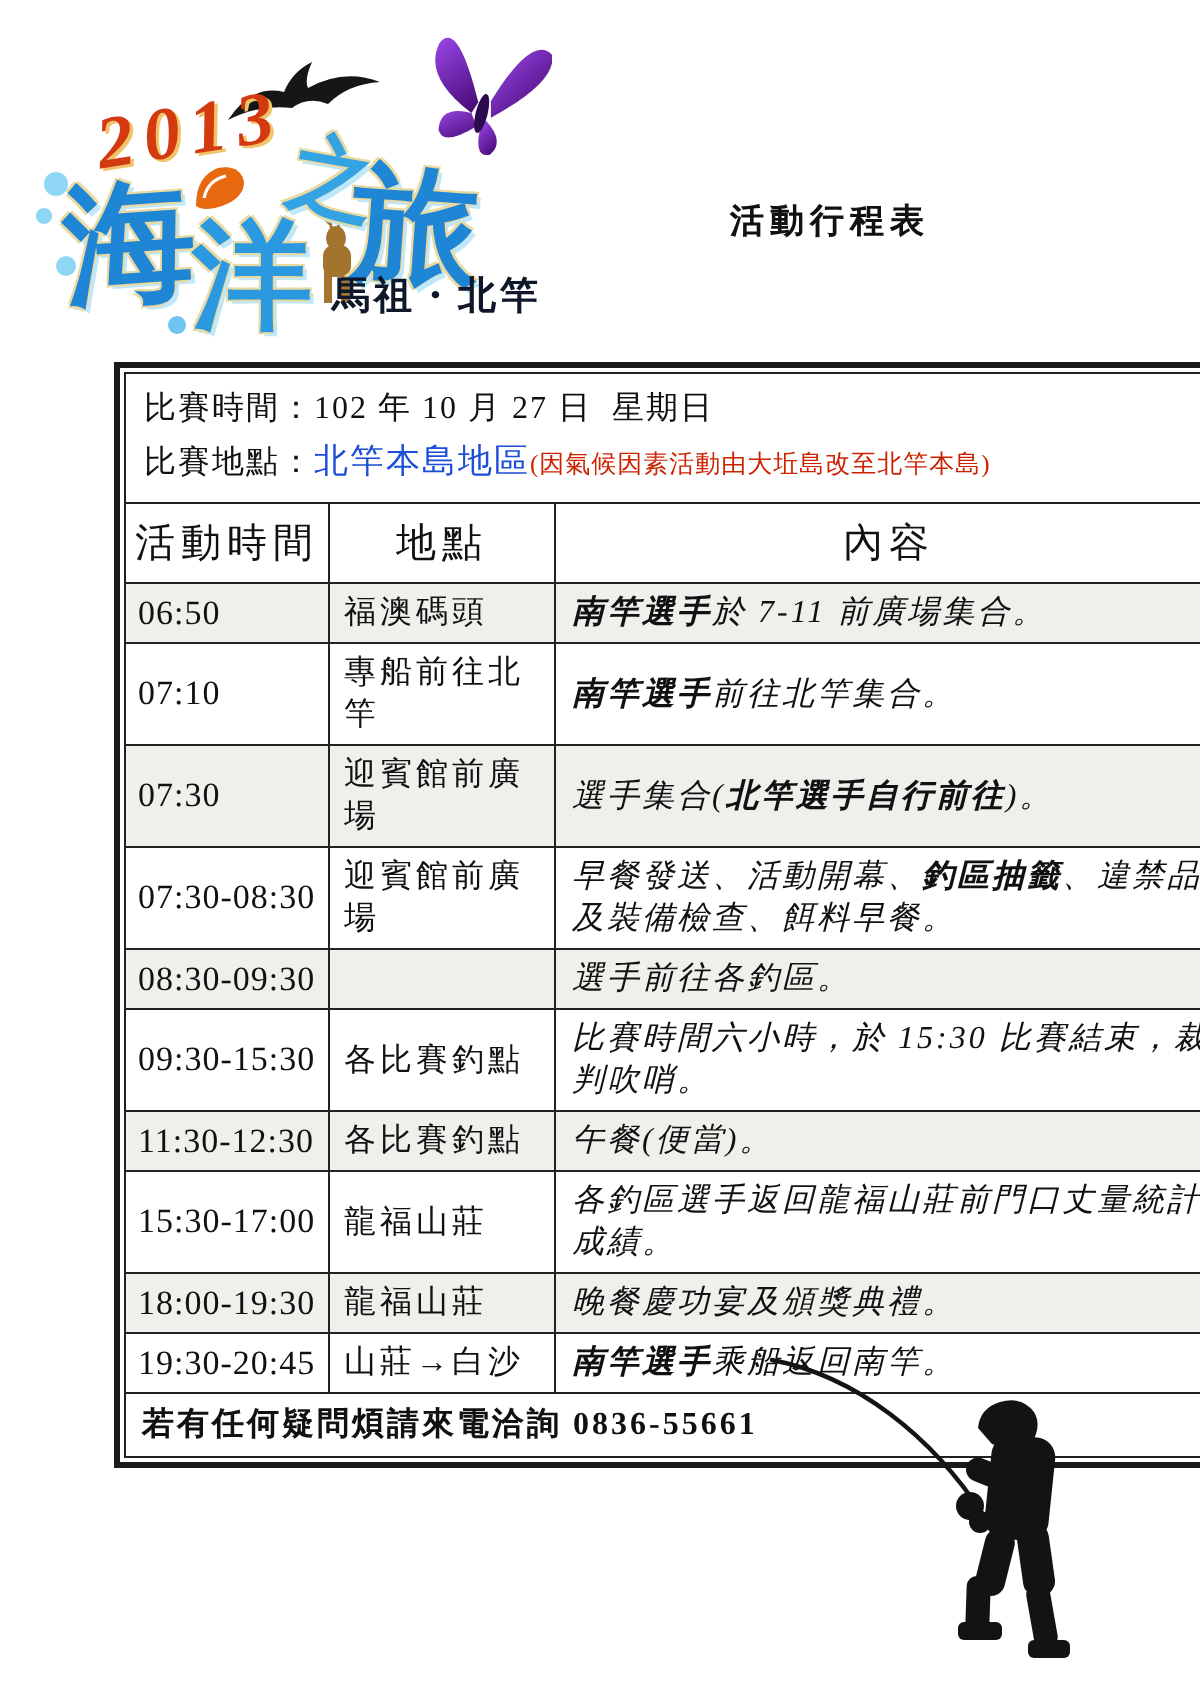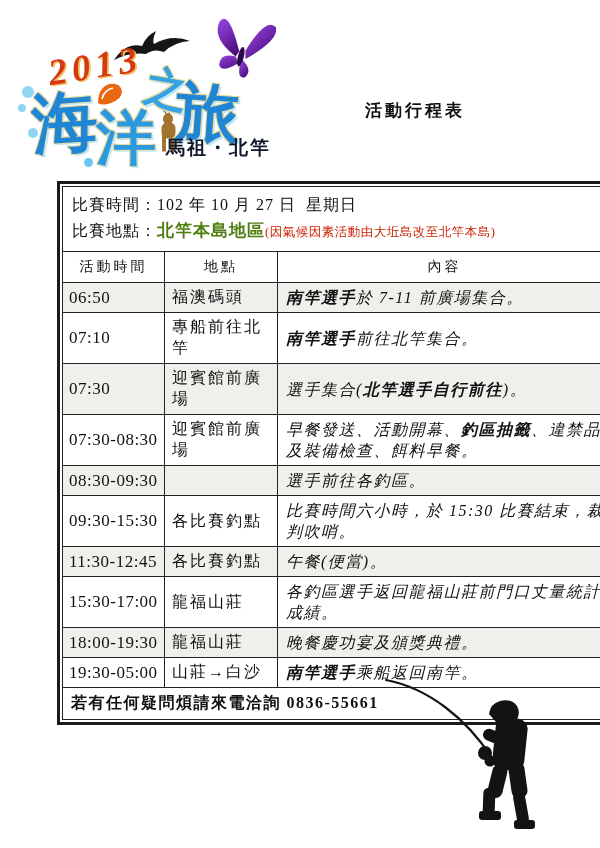--- a/index.html
+++ b/index.html
@@ -36,24 +36,24 @@
   .title-line1 { font-size:17px; font-weight:bold; letter-spacing:1px; }
   .title-line2 { font-size:17px; font-weight:bold; letter-spacing:3px; margin-top:27px; }
 
   
   .table-wrap { position:absolute; left:57px; top:181px; width:560px;
                 border:3px solid #1b1b1b; padding:2px; background:#fff; }
   table { width:100%; border-collapse:collapse; table-layout:fixed; }
   th,td { border:1px solid #222; vertical-align:middle; }
   col.c-time  { width:102px; }
   col.c-place { width:113px; }
-  th { font-weight:normal; font-size:14px; letter-spacing:3px; padding:6px 2px; text-align:center; }
+  th { font-weight:normal; font-size:20px; letter-spacing:3px; padding:6px 2px; text-align:center; }
   .info-cell { padding:5px 9px 6px 9px; line-height:26px; font-size:16px; letter-spacing:1px; }
   .info-value { white-space:pre-wrap; }
-  .info-highlight { font-size:17px; font-weight:bold; color:#4d7c0f; letter-spacing:1px; }
+  .info-highlight { font-size:17px; font-weight:normal; color:#1d4ed8; letter-spacing:1px; }
   .info-note { font-size:12.5px; color:#cc2200; letter-spacing:0.5px; }
   td.time  { font-size:17px; padding:4px 2px 4px 6px; letter-spacing:0.5px; }
   td.place { font-size:16px; letter-spacing:2px; padding:4px 3px 4px 7px;margin-top:25px; }
   td.content { font-size:16px; letter-spacing:1.5px; line-height:21px; padding:4px 5px 4px 8px;font-style:italic; }
   td.content b { font-weight:bold; }
   tr.alt { background:#f0efec; }
   .footer-cell { font-size:16px; letter-spacing:1.5px; padding:5px 8px; font-weight:bold; }
 
   
   .fisherman { position:absolute; left:378px; top:660px; }
@@ -166,36 +166,36 @@
           <td class="time">08:30-09:30</td>
           <td class="place"></td>
           <td class="content"><span>選手前往各釣區。</span></td>
         </tr>
         <tr>
           <td class="time">09:30-15:30</td>
           <td class="place">各比賽釣點</td>
           <td class="content"><span>比賽時間六小時，於 15:30 比賽結束，裁判吹哨。</span></td>
         </tr>
         <tr class="alt">
-          <td class="time">11:30-12:45</td>
+          <td class="time">11:30-12:30</td>
           <td class="place">各比賽釣點</td>
           <td class="content"><span>午餐(便當)。</span></td>
         </tr>
         <tr>
           <td class="time">15:30-17:00</td>
           <td class="place">龍福山莊</td>
           <td class="content"><span>各釣區選手返回龍福山莊前門口丈量統計成績。</span></td>
         </tr>
         <tr class="alt">
           <td class="time">18:00-19:30</td>
           <td class="place">龍福山莊</td>
           <td class="content"><span>晚餐慶功宴及頒獎典禮。</span></td>
         </tr>
         <tr>
-          <td class="time">19:30-05:00</td>
+          <td class="time">19:30-20:45</td>
           <td class="place">山莊→白沙</td>
           <td class="content"><b>南竿選手</b><span>乘船返回南竿。</span></td>
         </tr>
       </tbody>
     <tfoot>
       <tr>
         <td colspan="3" class="footer-cell">若有任何疑問煩請來電洽詢 0836-55661</td>
       </tr>
     </tfoot>
   </table>

